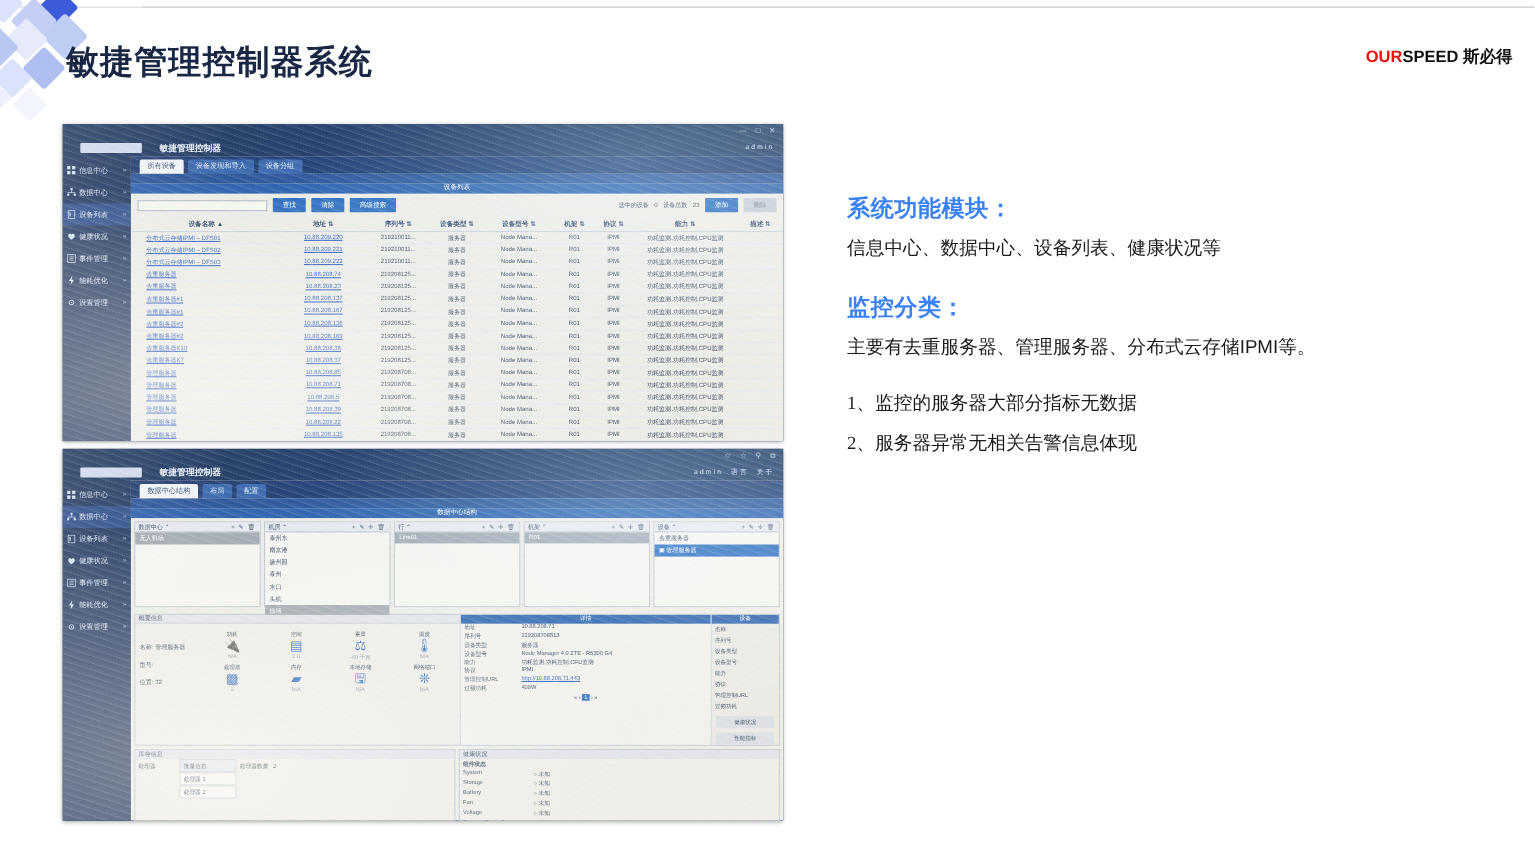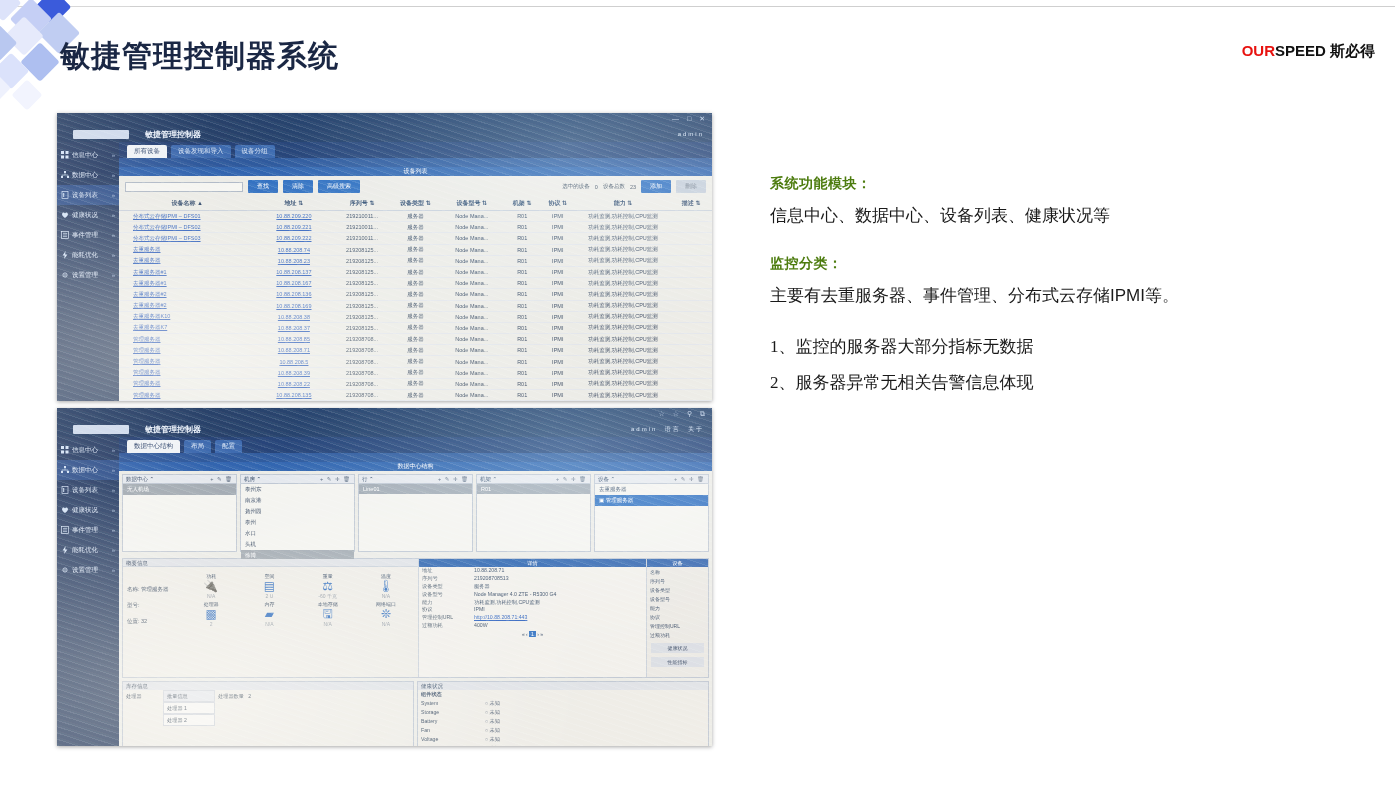--- a/index.html
+++ b/index.html
@@ -15,21 +15,21 @@
   .page-title { position:absolute; left:60px; top:36px; font-size:30px; font-weight:bold;
     color:#1a2744; letter-spacing:1px; }
   .brand { position:absolute; right:20px; top:30px; font-size:15px; font-weight:bold;
     color:#111; white-space:nowrap;margin-top:12px; }
   .brand .our { color:#e8120f; }
   .hdr-rule { position:absolute; left:0; top:6px; width:1395px; height:1px; background:#d8d8d8; }
   .hdr-rule2 { position:absolute; left:130px; top:6px; width:1265px; height:1px; background:#cfcfcf; }
 
   
   .rcol { position:absolute; left:770px; top:175px; width:620px; }
-  .rcol h3 { font-size:14px; font-weight:bold; color:#4d7c0f; margin:0 0 10px 0; letter-spacing:0.5px; }
+  .rcol h3 { font-size:21px; font-weight:bold; color:#3b82f6; margin:0 0 10px 0; letter-spacing:0.5px; }
   .rcol p { font-size:17px; color:#1a1a1a; margin:0 0 26px 0; line-height:1.5; }
   .rcol .lines { margin:15px 0 26px 0;font-family:Liberation Serif, serif; }
   .rcol .lines p { margin:0 0 10px 0; }
 
   
   .shot { position:absolute; overflow:hidden; background:#12305f;
     box-shadow:0 1px 4px rgba(0,0,0,.35); }
   .shot1 { left:57px; top:113px; width:655px; height:288px; }
   .shot2 { left:57px; top:408px; width:655px; height:338px; }
 
@@ -157,21 +157,21 @@
     <i style="left:16px;top:84px;width:22px;height:22px;background:#f2f4fe;"></i>
   </div>
 
   <div class="page-title">敏捷管理控制器系统</div>
   <div class="brand"><span class="our">OUR</span><span>SPEED 斯必得</span></div>
 
   <div class="rcol">
     <h3>系统功能模块：</h3>
     <p>信息中心、数据中心、设备列表、健康状况等</p>
     <h3>监控分类：</h3>
-    <p>主要有去重服务器、事件管理、分布式云存储IPMI等。</p>
+    <p>主要有去重服务器、管理服务器、分布式云存储IPMI等。</p>
     <div class="lines">
       <p>1、监控的服务器大部分指标无数据</p>
       <p>2、服务器异常无相关告警信息体现</p>
     </div>
   </div>
 
   <div class="shot shot1">
     <div class="titlebar">
       <span class="winbtns">— □ ✕</span>
     </div>

